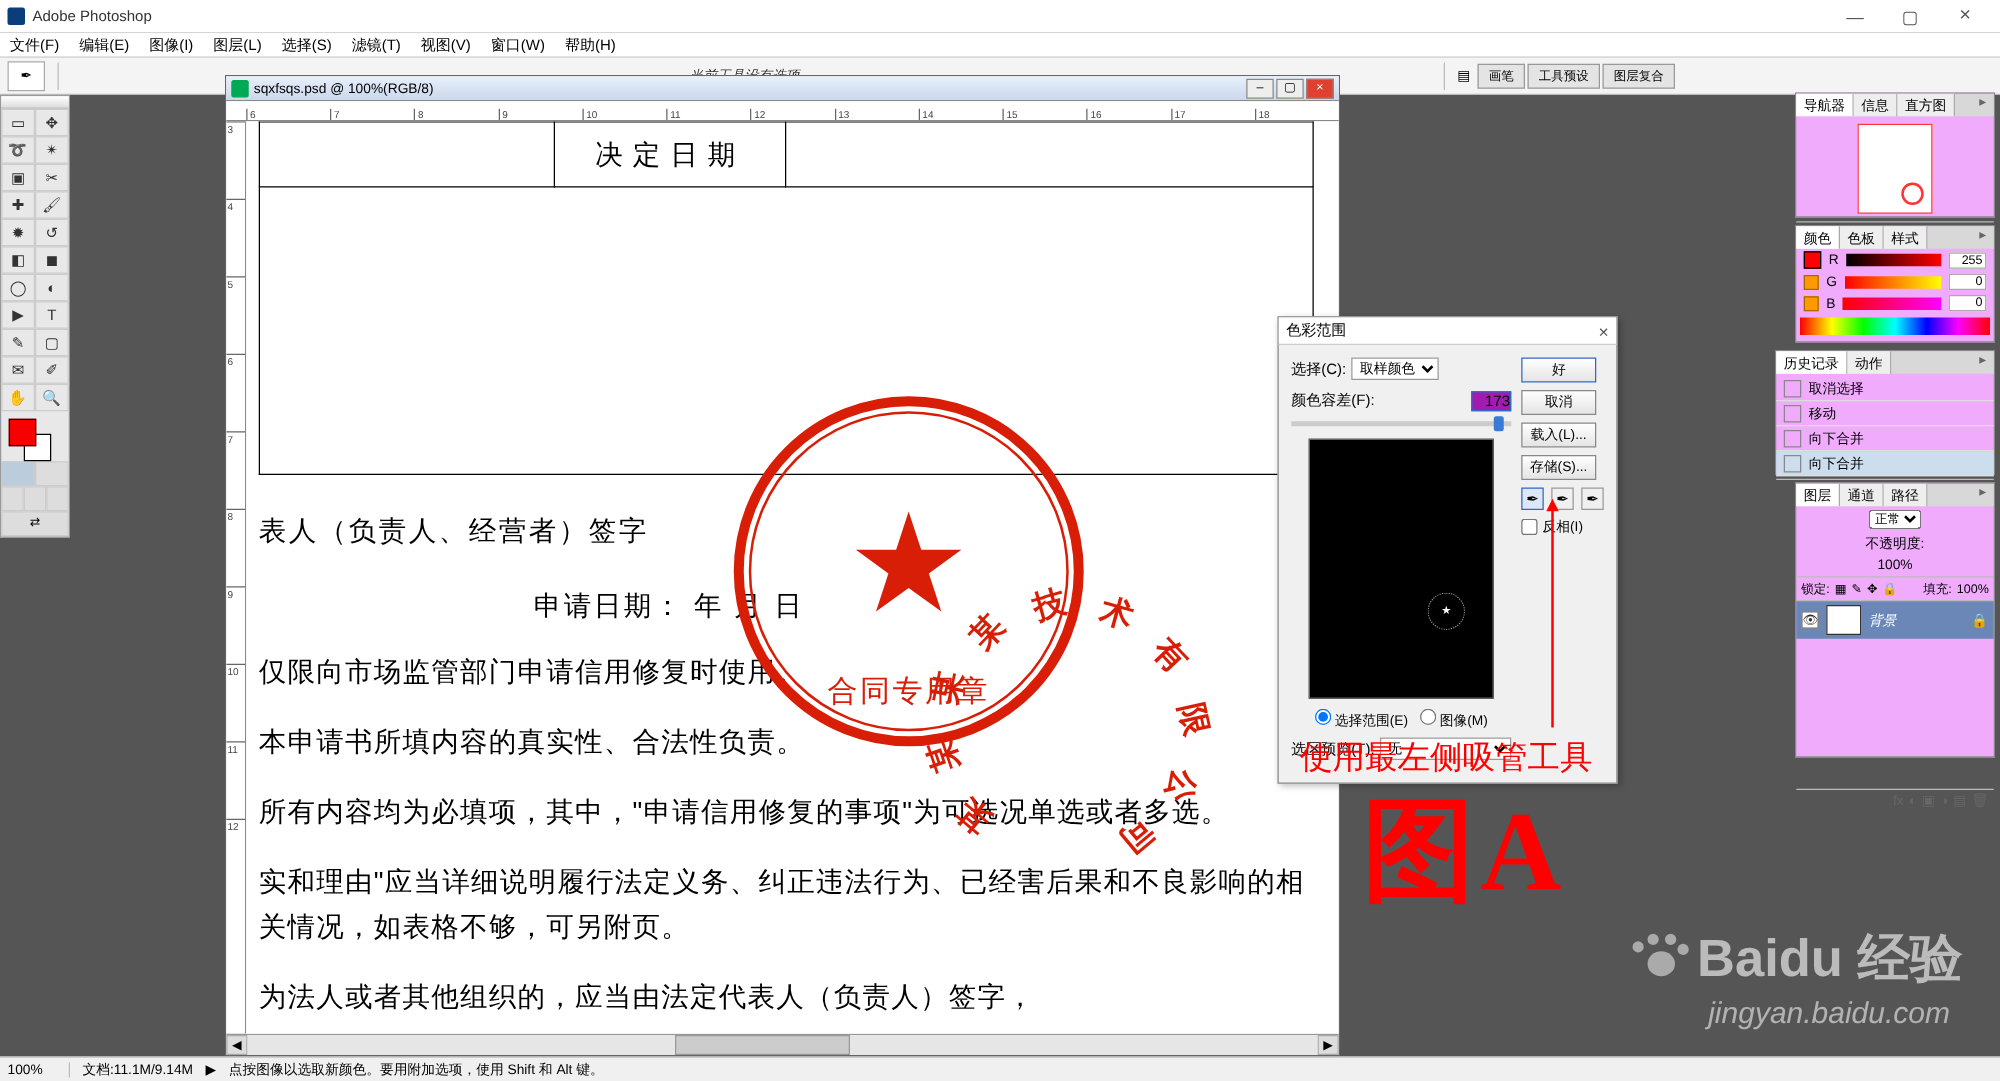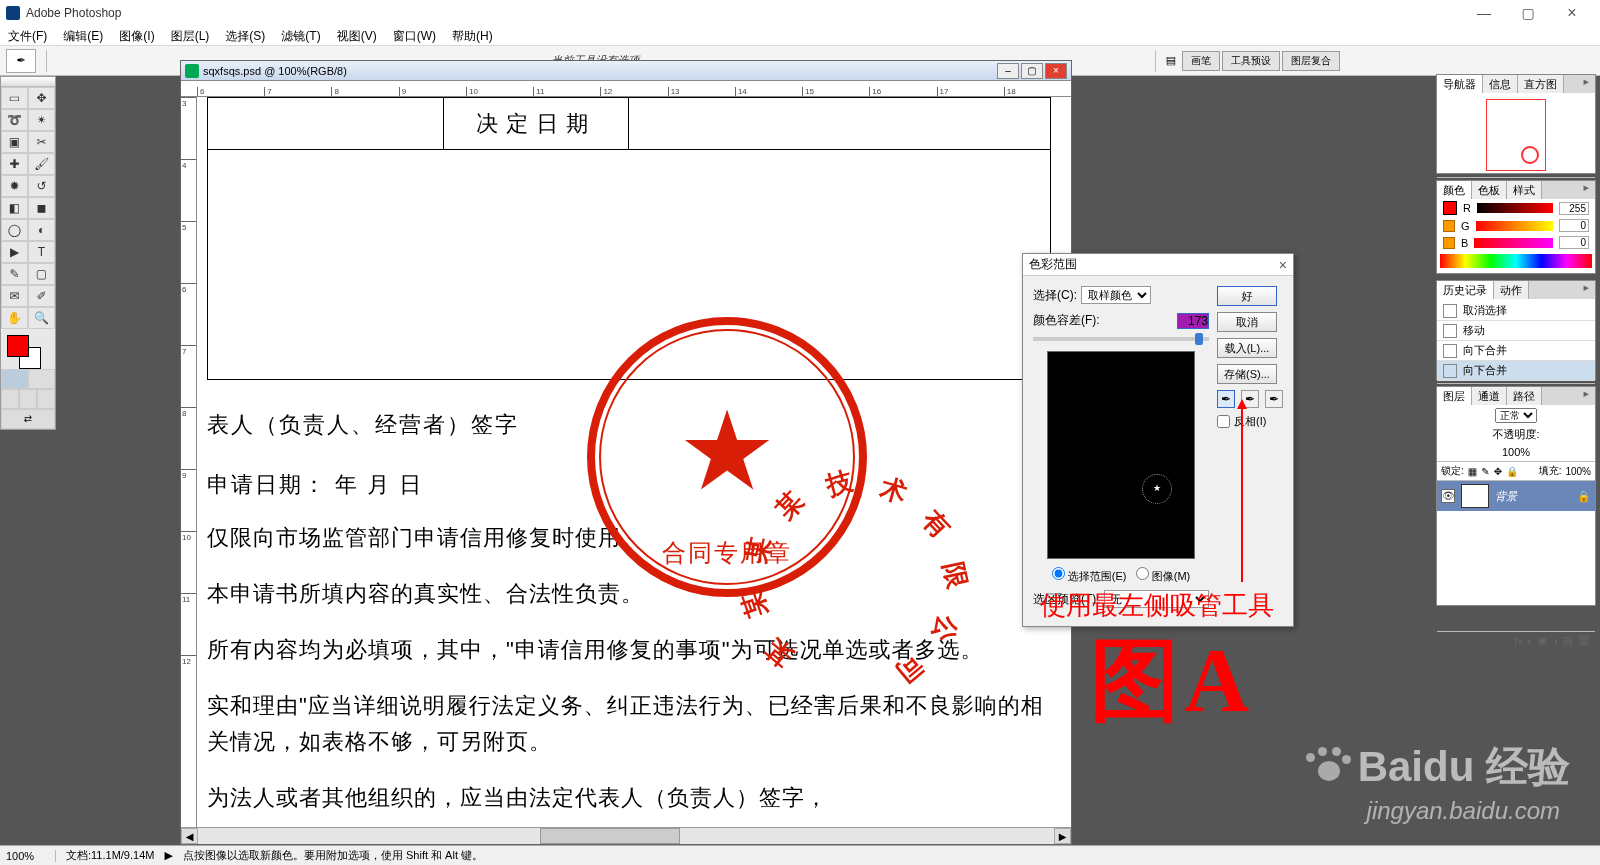--- a/index.html
+++ b/index.html
@@ -86,21 +86,21 @@
 .dialog .preview .mini { position:absolute; right:22px; bottom:54px; width:30px; height:30px; border:1px dotted #999; border-radius:50%; }
 .dialog .preview .ministar { position:absolute; right:33px; bottom:65px; color:#fff; font-size:9px; }
 .dialog .radios { text-align:center; font-size:11px; margin-bottom:6px; }
 .dialog .dbtn { display:block; width:60px; height:20px; border:1px solid #888; background:linear-gradient(#fff,#e4e4e4); margin-bottom:6px; text-align:center; line-height:18px; font-size:11px; }
 .dialog .eyedrops { display:flex; gap:6px; margin:6px 0; }
 .dialog .ed { width:18px; height:18px; border:1px solid #999; display:flex; align-items:center; justify-content:center; }
 .dialog .ed.on { border:1px solid #36c; background:#dce8f7; }
 .dialog .chk { display:flex; align-items:center; gap:4px; font-size:11px; }
 
 
-.rpanel { position:absolute; right:4px; background:#ffffff; border:1px solid #888; font-size:11px; }
+.rpanel { position:absolute; right:4px; background:#f0abfc; border:1px solid #888; font-size:11px; }
 .rpanel .tabs { display:flex; height:18px; background:#d8d8d8; }
 .rpanel .tab { padding:2px 6px; border-right:1px solid #aaa; background:#eee; }
 .rpanel .tab.on { background:#fff; }
 .rpanel .tabs .dots { margin-left:auto; padding:0 6px; color:#666; }
 .navthumb { width:60px; height:72px; background:#fff; border:1px solid #f33; margin:6px auto; position:relative; }
 .navthumb .nvstamp { position:absolute; right:6px; bottom:6px; width:18px; height:18px; border:2px solid #f33; border-radius:50%; }
 .zoomrow { display:flex; align-items:center; padding:2px 4px; gap:4px; border-top:1px solid #bbb; }
 .zoomrow .ztrack { flex:1; height:3px; background:#bbb; }
 .colorrow { display:flex; align-items:center; gap:6px; padding:2px 6px; }
 .colorrow .bar { flex:1; height:10px; }
@@ -261,21 +261,21 @@
                 <td style="width:28%"></td>
                 <td style="width:22%">决定日期</td>
                 <td></td>
               </tr>
         <tr>
                 <td colspan="3" class="bigcell"></td>
               </tr>
             </tbody>
           </table>
         <div class="sign-line">表人（负责人、经营者）签字</div>
-        <div class="sign-line" style="">申请日期：        年      月      日</div>
+        <div class="sign-line" style="margin-left:220px">申请日期：        年      月      日</div>
         <div class="para">仅限向市场监管部门申请信用修复时使用。</div>
         <div class="para">本申请书所填内容的真实性、合法性负责。</div>
         <div class="para">所有内容均为必填项，其中，"申请信用修复的事项"为可选况单选或者多选。</div>
         <div class="para">实和理由"应当详细说明履行法定义务、纠正违法行为、已经害后果和不良影响的相关情况，如表格不够，可另附页。</div>
         <div class="para">为法人或者其他组织的，应当由法定代表人（负责人）签字，</div>
       </div>
 
       <div class="stamp">
         <div class="ring"></div>
           <div class="ring2"></div>
@@ -395,21 +395,21 @@
     </div>
   <div class="colorrow">
       <span class="colwarn"></span>
       <span>B</span>
       <div class="bar" style="background:linear-gradient(90deg,#f00,#f0f)"></div>
       <span class="val">0</span>
     </div>
   <div class="spectrum"></div>
 </div>
 
-<div class="rpanel" style="top:280px;width:160px;height:100px">
+<div class="rpanel" style="top:280px;width:176px;height:100px">
   <div class="tabs">
       <div class="tab on">历史记录</div>
       <div class="tab">动作</div>
       <div class="dots">▸</div>
     </div>
   <div class="hist-list">
     <div class="hist-item">
         <div class="ic"></div>
         <span>取消选择</span>
       </div>

